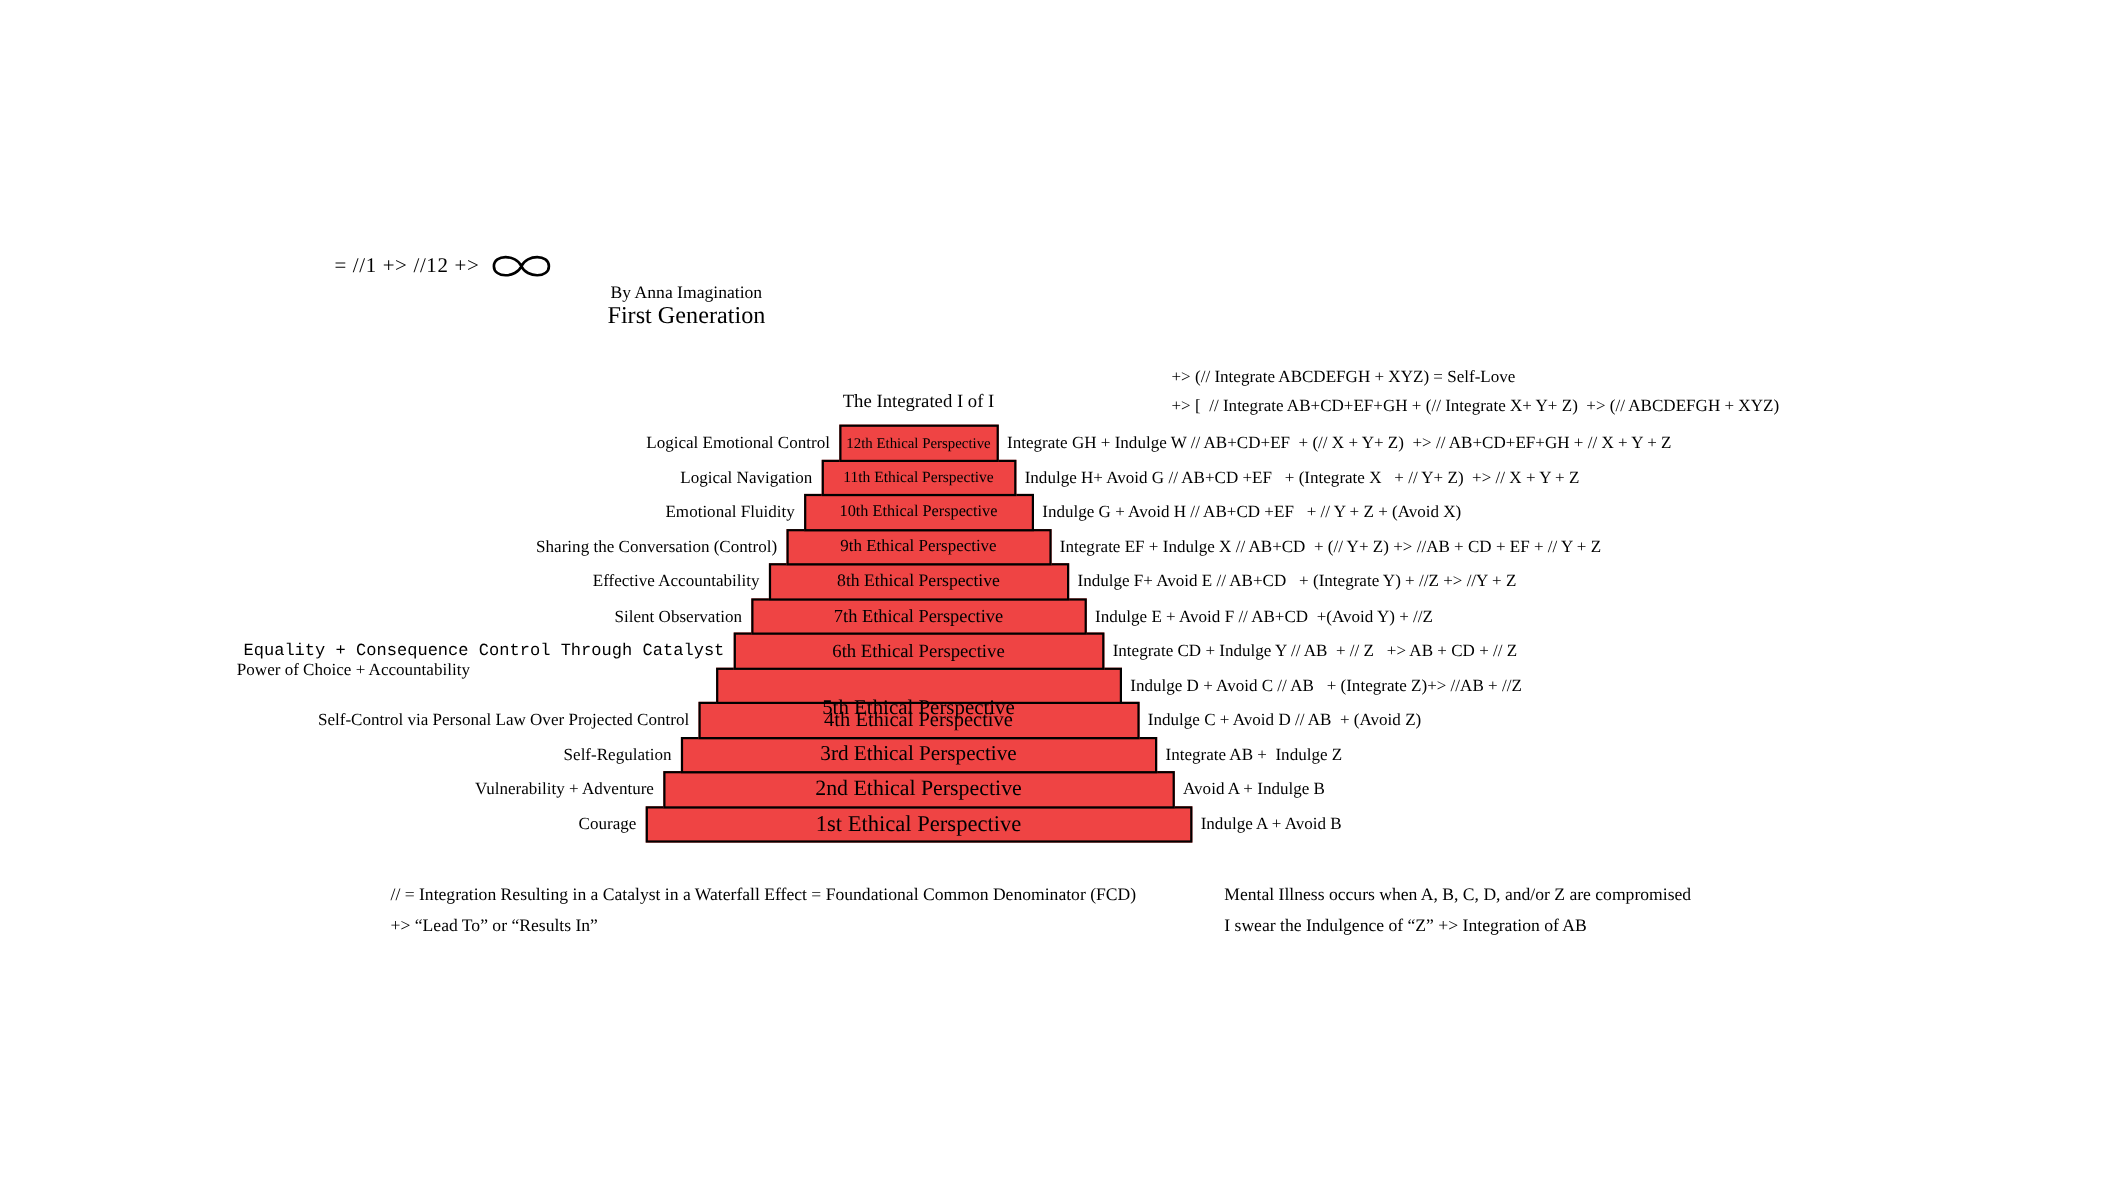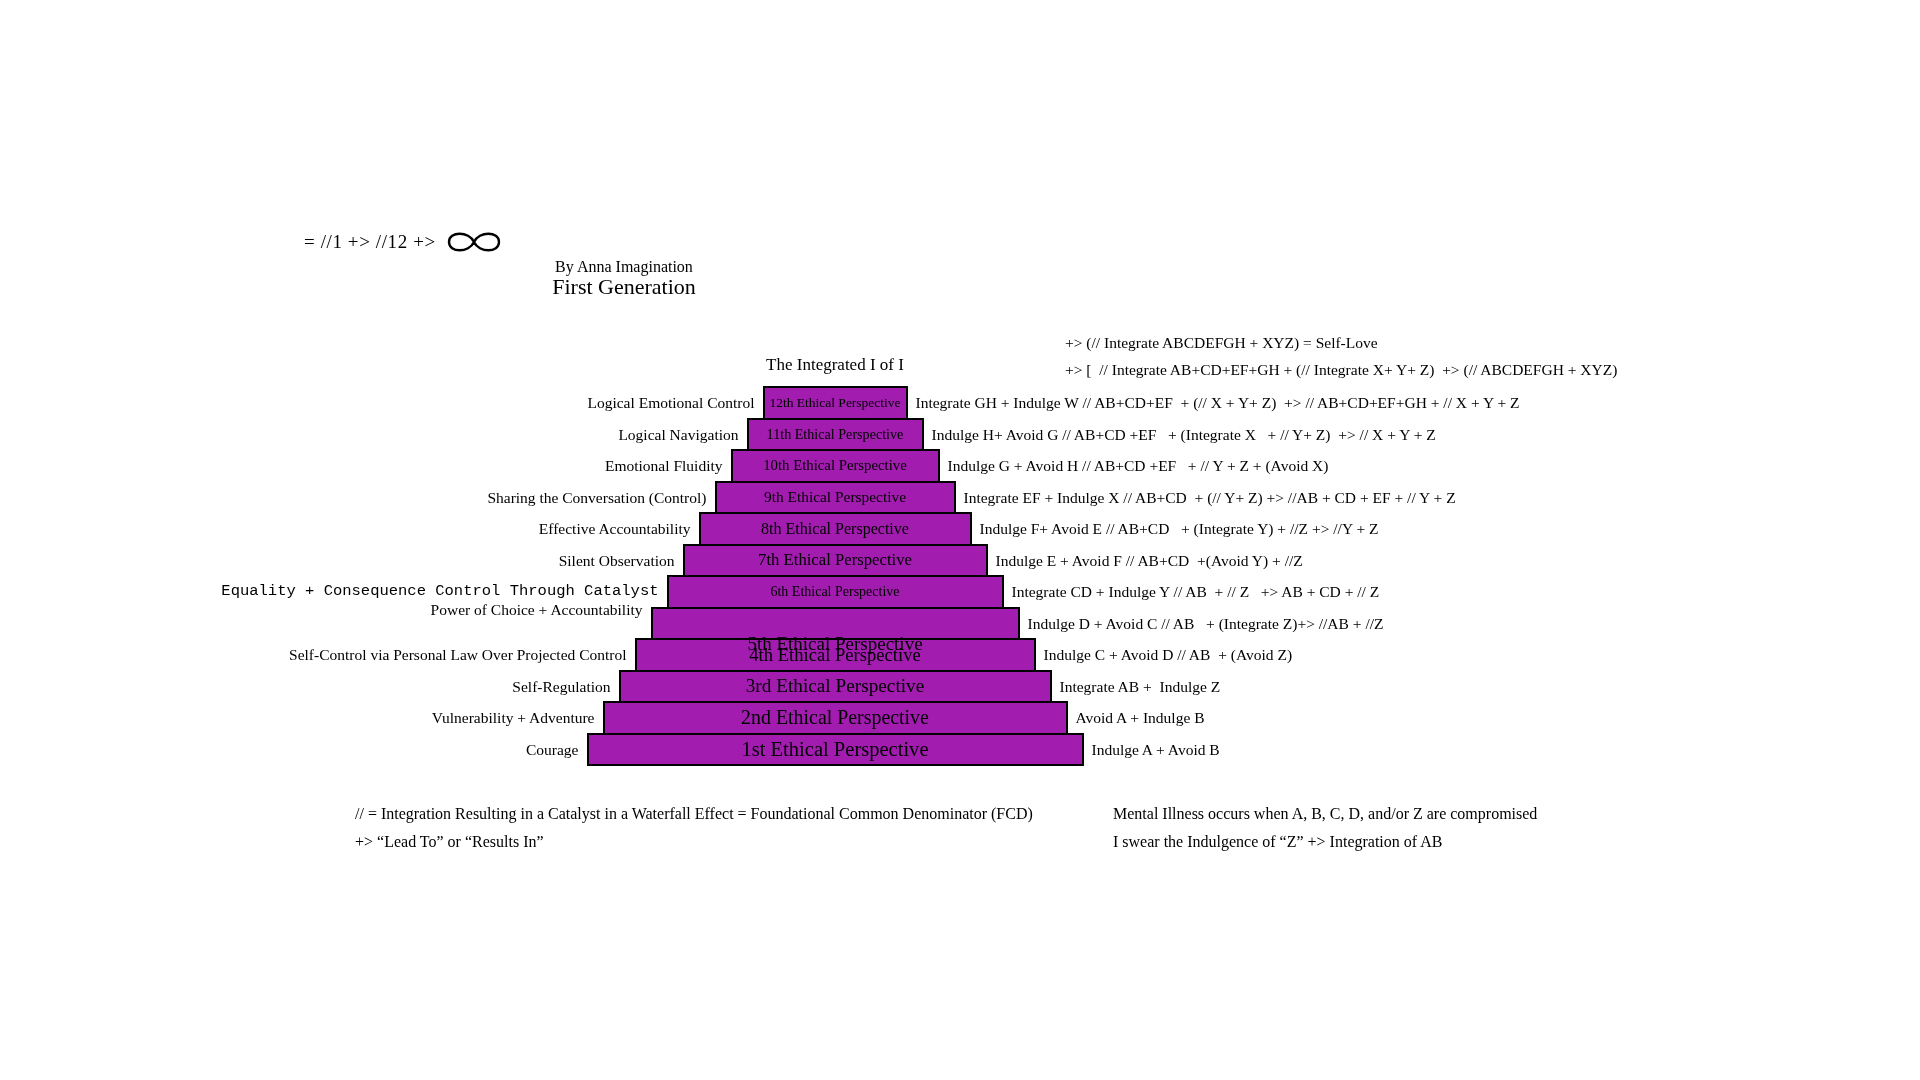--- a/index.html
+++ b/index.html
@@ -24,21 +24,21 @@
   
   #apex-label{position:absolute;left:685px;width:300px;top:355px;text-align:center;font-size:17px;}
   .apex-formula{position:absolute;left:1065px;font-size:15.5px;white-space:pre;}
   #apex-formula-1{top:334px;}
   #apex-formula-2{top:361px;}
   
   .row-left-label{
     position:absolute;text-align:right;font-size:15.5px;
   }
   .row-box{
-    position:absolute;background:#a21caf;border:2px solid #000;
+    position:absolute;background:#ef4444;border:2px solid #000;
     box-sizing:border-box;display:flex;align-items:center;justify-content:center;
   }
   .row-box span{white-space:nowrap;}
   .row-formula{position:absolute;font-size:15.5px;white-space:pre;}
   
   .legend-line{position:absolute;font-size:16px;white-space:pre;}
   #legend-left-1{left:355px;top:805px;text-align:center;}
   #legend-left-2{left:355px;top:833px;}
   #legend-right-1{left:1113px;top:805px;}
   #legend-right-2{left:1113px;top:833px;}
@@ -87,24 +87,24 @@
         <span style="font-size: 16.06px;">8th Ethical Perspective</span>
       </div>
       <div class="row-formula" style="left: 979.5px; top: 512px; height: 33.5px; line-height: 33.5px;">Indulge F+ Avoid E // AB+CD   + (Integrate Y) + //Z +&gt; //Y + Z</div>
       <div class="row-left-label" style="left: 0px; width: 674.5px; top: 543.5px; height: 33.5px; line-height: 33.5px;">Silent Observation</div>
       <div class="row-box" style="left: 682.5px; top: 543.5px; width: 305px; height: 33.5px; z-index: 25;">
         <span style="font-size: 16.7px;">7th Ethical Perspective</span>
       </div>
       <div class="row-formula" style="left: 995.5px; top: 543.5px; height: 33.5px; line-height: 33.5px;">Indulge E + Avoid F // AB+CD  +(Avoid Y) + //Z</div>
       <div class="row-left-label" style="left: 0px; width: 658.5px; top: 575px; height: 33.5px; line-height: 33.5px; font-family: Liberation Mono, monospace;">Equality + Consequence Control Through Catalyst</div>
       <div class="row-box" style="left: 666.5px; top: 575px; width: 337px; height: 33.5px; z-index: 24;">
-        <span style="font-size: 14px;">6th Ethical Perspective</span>
+        <span style="font-size: 17px;">6th Ethical Perspective</span>
       </div>
       <div class="row-formula" style="left: 1011.5px; top: 575px; height: 33.5px; line-height: 33.5px;">Integrate CD + Indulge Y // AB  + // Z   +&gt; AB + CD + // Z</div>
-      <div class="row-left-label" style="left: 0px; width: 642.5px; top: 593px; height: 33.5px; line-height: 33.5px;">Power of Choice + Accountability</div>
+      <div class="row-left-label" style="left: 0px; width: 642.5px; top: 593px; height: 33.5px; line-height: 33.5px; text-align: center;">Power of Choice + Accountability</div>
       <div class="row-box" style="left: 650.5px; top: 606.5px; width: 369px; height: 33.5px; z-index: 23;">
         <span style="font-size: 19px; margin-top: 42px;">5th Ethical Perspective</span>
       </div>
       <div class="row-formula" style="left: 1027.5px; top: 606.5px; height: 33.5px; line-height: 33.5px;">Indulge D + Avoid C // AB   + (Integrate Z)+&gt; //AB + //Z</div>
       <div class="row-left-label" style="left: 0px; width: 626.5px; top: 638px; height: 33.5px; line-height: 33.5px;">Self-Control via Personal Law Over Projected Control</div>
       <div class="row-box" style="left: 634.5px; top: 638px; width: 401px; height: 33.5px; z-index: 22;">
         <span style="font-size: 18.62px;">4th Ethical Perspective</span>
       </div>
       <div class="row-formula" style="left: 1043.5px; top: 638px; height: 33.5px; line-height: 33.5px;">Indulge C + Avoid D // AB  + (Avoid Z)</div>
       <div class="row-left-label" style="left: 0px; width: 610.5px; top: 669.5px; height: 33.5px; line-height: 33.5px;">Self-Regulation</div>

